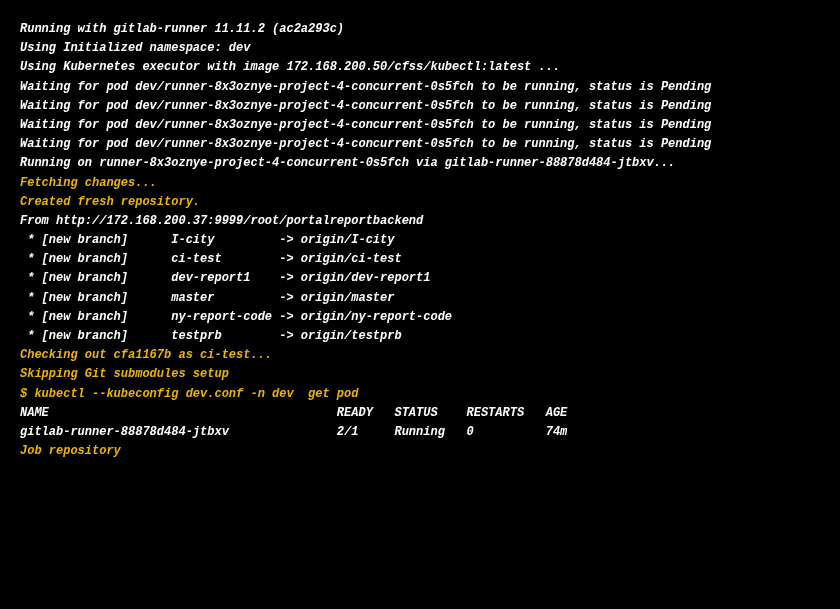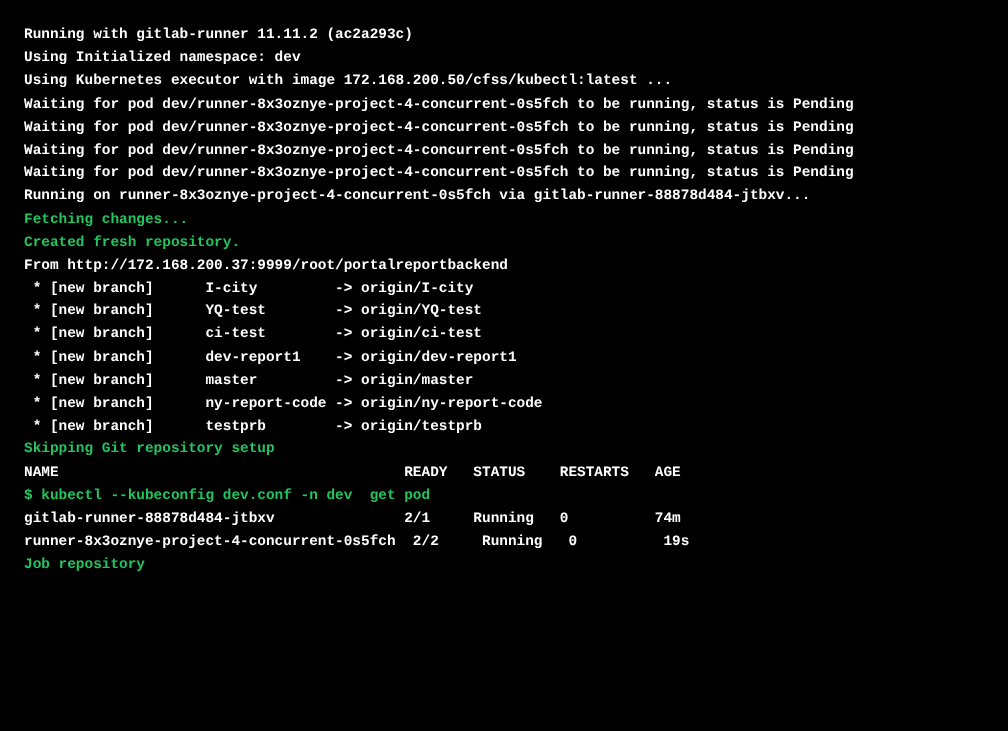--- a/index.html
+++ b/index.html
@@ -14,46 +14,46 @@
       font-size: 12px;
       line-height: 1.6;
       padding: 20px;
       width: 840px;
       height: 609px;
       overflow: hidden;
     }
     .line {
       white-space: pre;
       font-weight: bold;
+      font-style: italic;
     }
     .white { color: #ffffff; }
-    .green { color: #22c55e; }
+    .green { color: #eab308; }
   </style>
 </head>
 <body>
 
 <div id="terminal">
     <div class="line white">Running with gitlab-runner 11.11.2 (ac2a293c)</div>
     <div class="line white">Using Initialized namespace: dev</div>
     <div class="line white">Using Kubernetes executor with image 172.168.200.50/cfss/kubectl:latest ...</div>
     <div class="line white">Waiting for pod dev/runner-8x3oznye-project-4-concurrent-0s5fch to be running, status is Pending</div>
     <div class="line white">Waiting for pod dev/runner-8x3oznye-project-4-concurrent-0s5fch to be running, status is Pending</div>
     <div class="line white">Waiting for pod dev/runner-8x3oznye-project-4-concurrent-0s5fch to be running, status is Pending</div>
     <div class="line white">Waiting for pod dev/runner-8x3oznye-project-4-concurrent-0s5fch to be running, status is Pending</div>
     <div class="line white">Running on runner-8x3oznye-project-4-concurrent-0s5fch via gitlab-runner-88878d484-jtbxv...</div>
     <div class="line green">Fetching changes...</div>
     <div class="line green">Created fresh repository.</div>
     <div class="line white">From http://172.168.200.37:9999/root/portalreportbackend</div>
     <div class="line white"> * [new branch]      I-city         -&gt; origin/I-city</div>
-    <div class="line white"> * [new branch]      YQ-test        -&gt; origin/YQ-test</div>
     <div class="line white"> * [new branch]      ci-test        -&gt; origin/ci-test</div>
     <div class="line white"> * [new branch]      dev-report1    -&gt; origin/dev-report1</div>
     <div class="line white"> * [new branch]      master         -&gt; origin/master</div>
     <div class="line white"> * [new branch]      ny-report-code -&gt; origin/ny-report-code</div>
     <div class="line white"> * [new branch]      testprb        -&gt; origin/testprb</div>
+    <div class="line green">Checking out cfa1167b as ci-test...</div>
     <div class="line white"></div>
-    <div class="line green">Skipping Git repository setup</div>
+    <div class="line green">Skipping Git submodules setup</div>
+    <div class="line green">$ kubectl --kubeconfig dev.conf -n dev  get pod</div>
     <div class="line white">NAME                                        READY   STATUS    RESTARTS   AGE</div>
-    <div class="line green">$ kubectl --kubeconfig dev.conf -n dev  get pod</div>
     <div class="line white">gitlab-runner-88878d484-jtbxv               2/1     Running   0          74m</div>
-    <div class="line white">runner-8x3oznye-project-4-concurrent-0s5fch  2/2     Running   0          19s</div>
     <div class="line green">Job repository</div>
   </div>
 
 </body></html>

